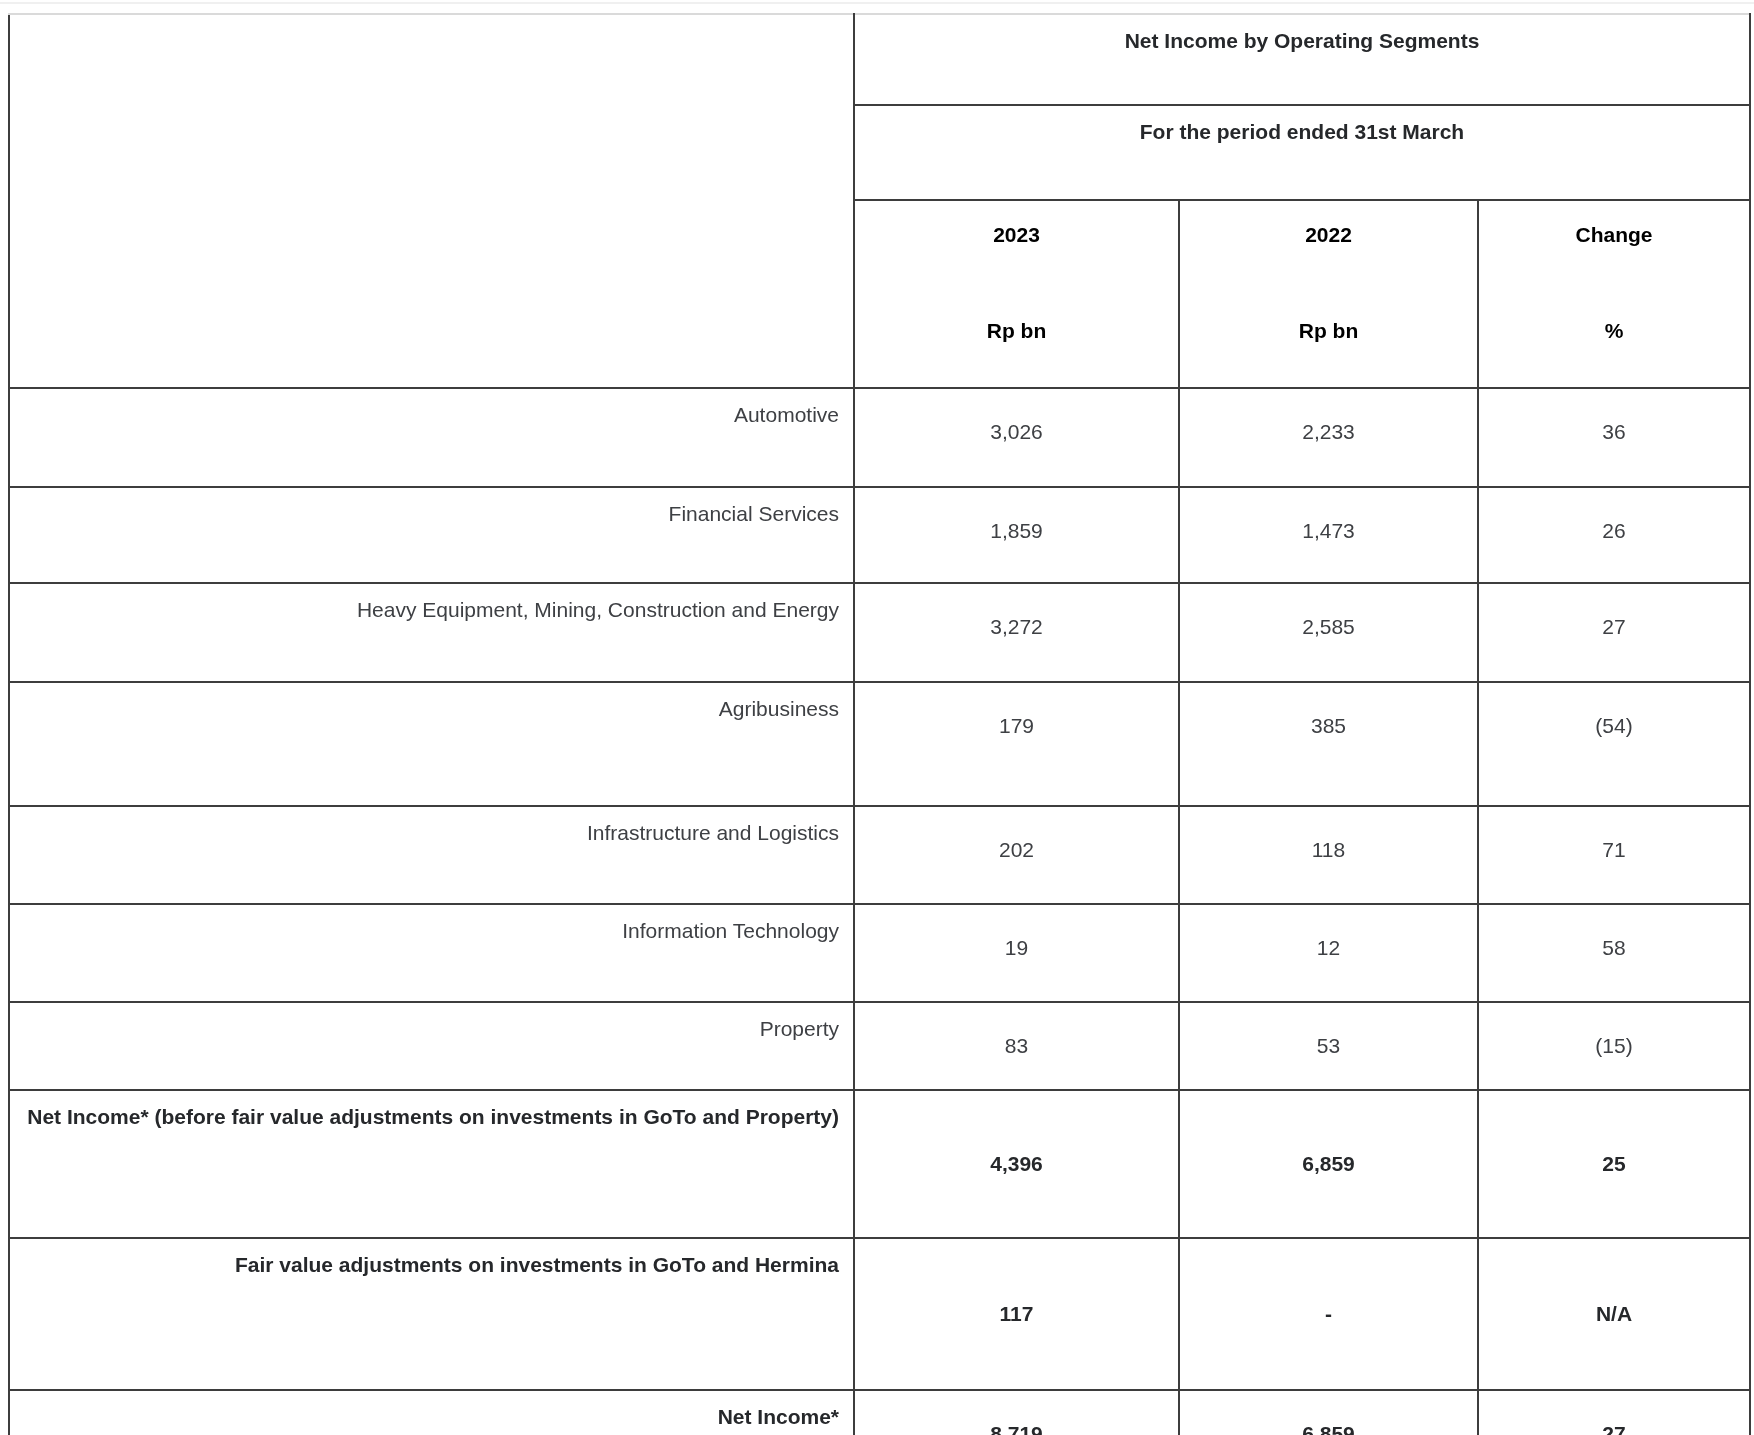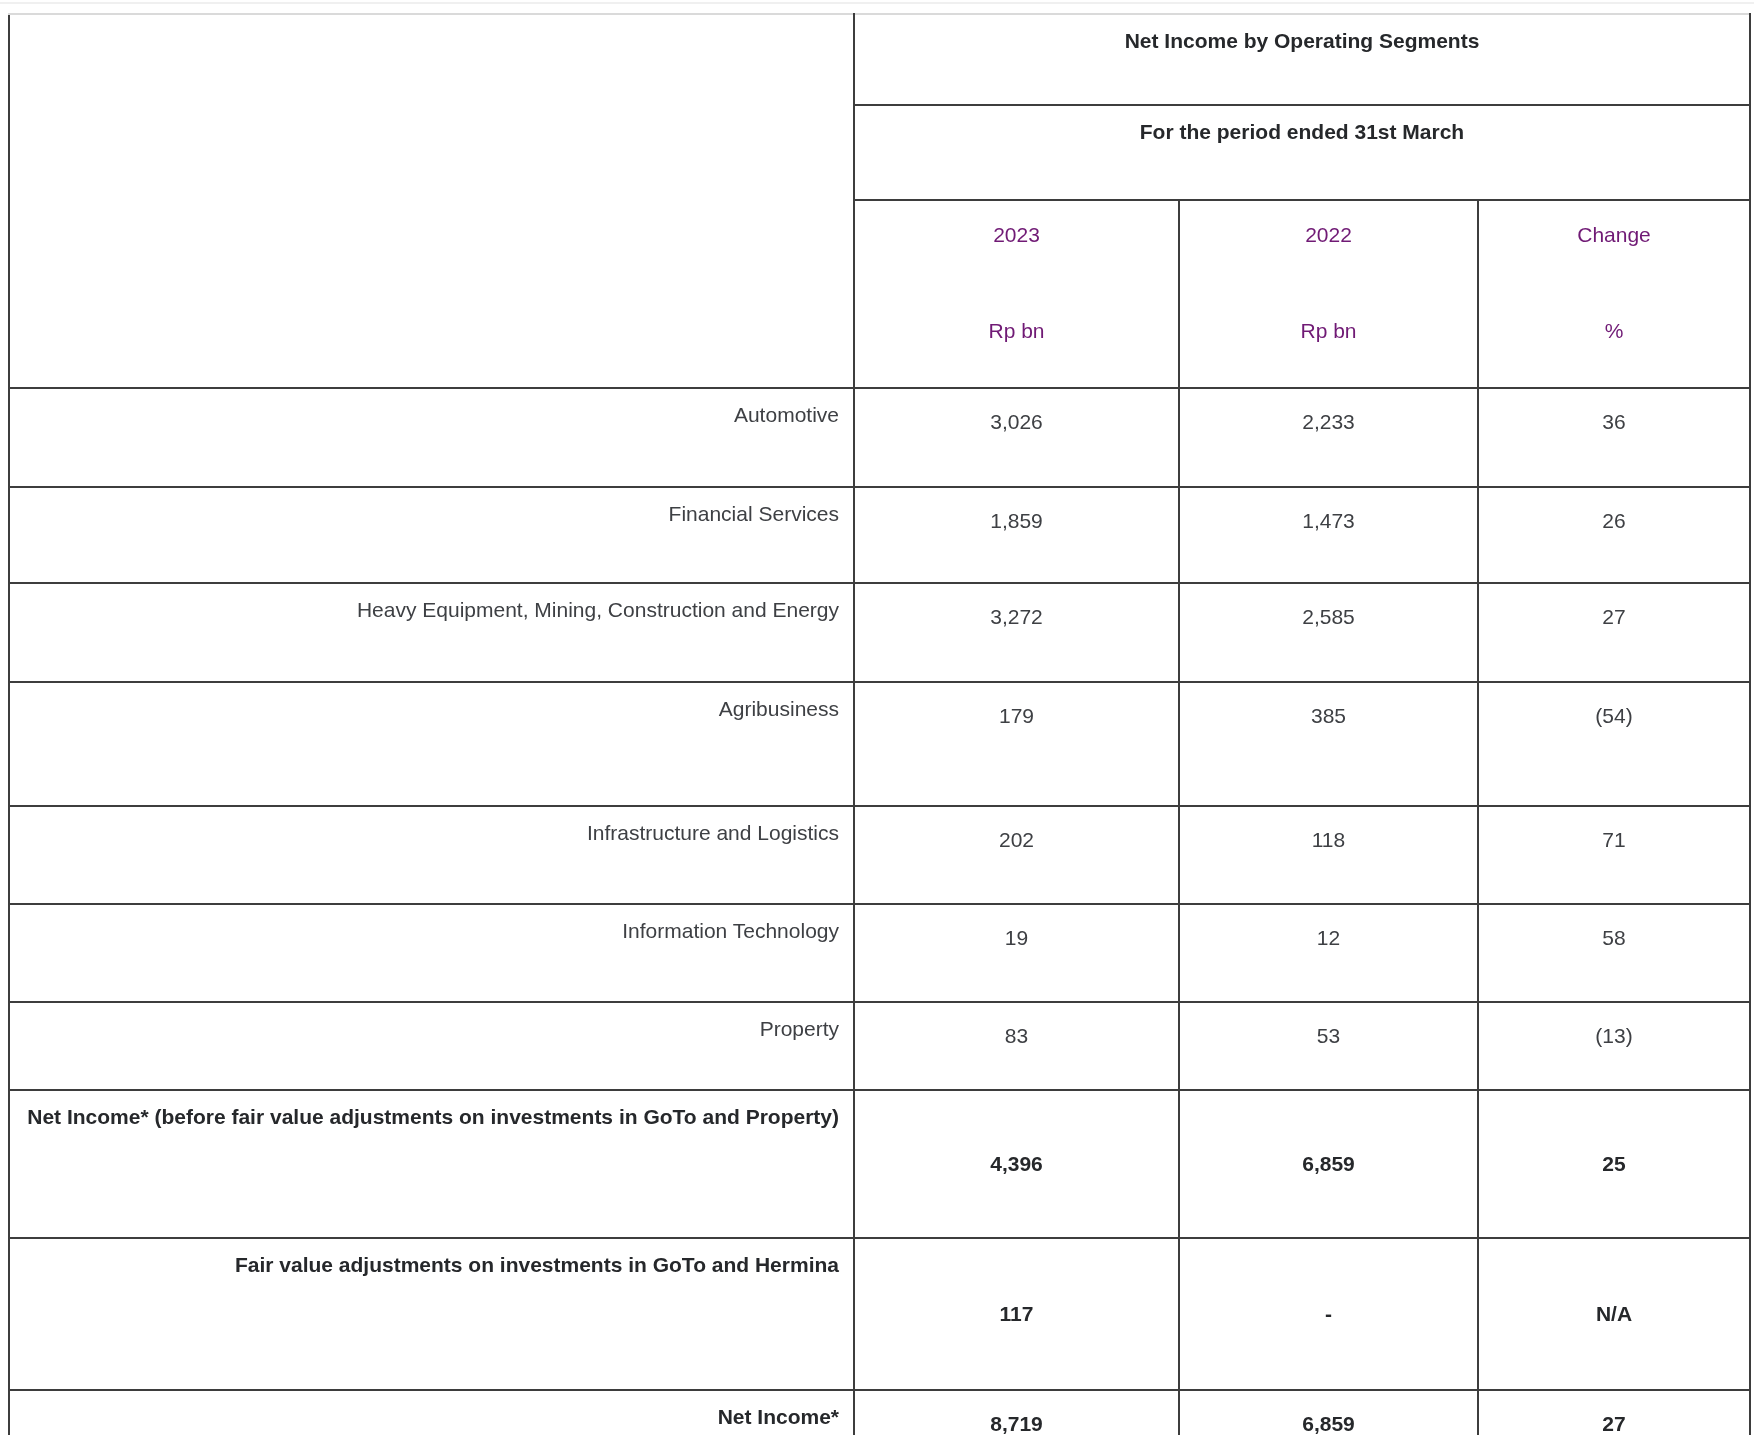--- a/index.html
+++ b/index.html
@@ -35,39 +35,39 @@
     vertical-align: top;
     padding-top: 10px;
     font-weight: 700;
     color: #26282b;
     line-height: 1.5;
   }
   td.title-cell { border-top: 2px solid #dadada; }
   td.colhead {
     text-align: center;
     vertical-align: top;
-    font-weight: 400;
-    color: #701a75;
+    font-weight: 700;
+    color: #000000;
     line-height: 50px;
   }
   td.colhead .yr { margin-top: 8px; }
   td.colhead .un { margin-top: 46px; }
   
   .lightdiv { border-left: 2px solid #a8a8a8; }
   
   td.label {
     text-align: right;
     vertical-align: top;
     padding: 10px 14px 0 4px;
     line-height: 1.52;
   }
   td.num {
     text-align: center;
     vertical-align: top;
-    padding-top: 21px;
+    padding-top: 31px;
   }
   tr.bold td { font-weight: 700; color: #26282b; }
   tr.tall td.num { vertical-align: middle; padding-top: 0; }
   tr.last td { border-bottom: none; }
 </style>
 </head>
 <body>
 
 <div class="page-top-line"></div>
 
@@ -135,21 +135,21 @@
     <tr style="height:98px">
       <td class="label">Information Technology</td>
       <td class="num">19</td>
       <td class="num">12</td>
       <td class="num lightdiv">58</td>
     </tr>
     <tr style="height:88px">
       <td class="label">Property</td>
       <td class="num">83</td>
       <td class="num">53</td>
-      <td class="num lightdiv">(13)</td>
+      <td class="num lightdiv">(15)</td>
     </tr>
     <tr style="height:148px" class="bold tall">
       <td class="label">Net Income* (before fair value adjustments on investments in GoTo and Property)</td>
       <td class="num">4,396</td>
       <td class="num">6,859</td>
       <td class="num lightdiv">25</td>
     </tr>
     <tr style="height:152px" class="bold tall">
       <td class="label">Fair value adjustments on investments in GoTo and Hermina</td>
       <td class="num">117</td>

